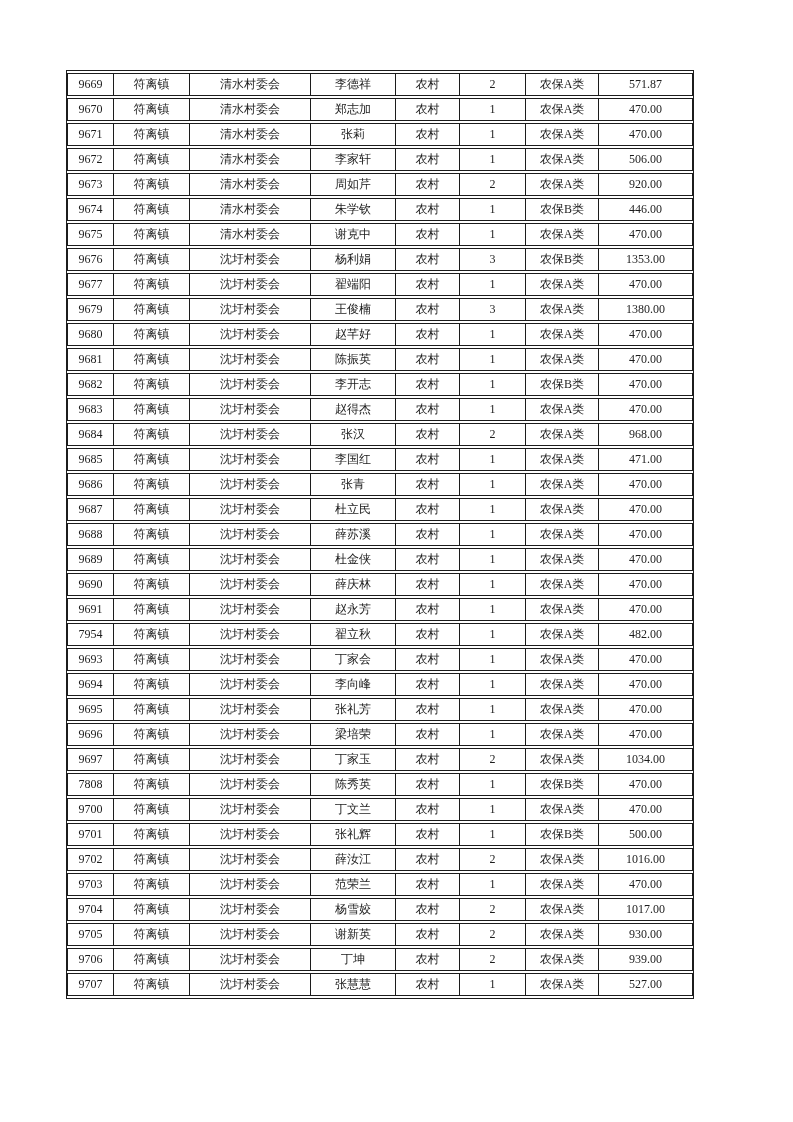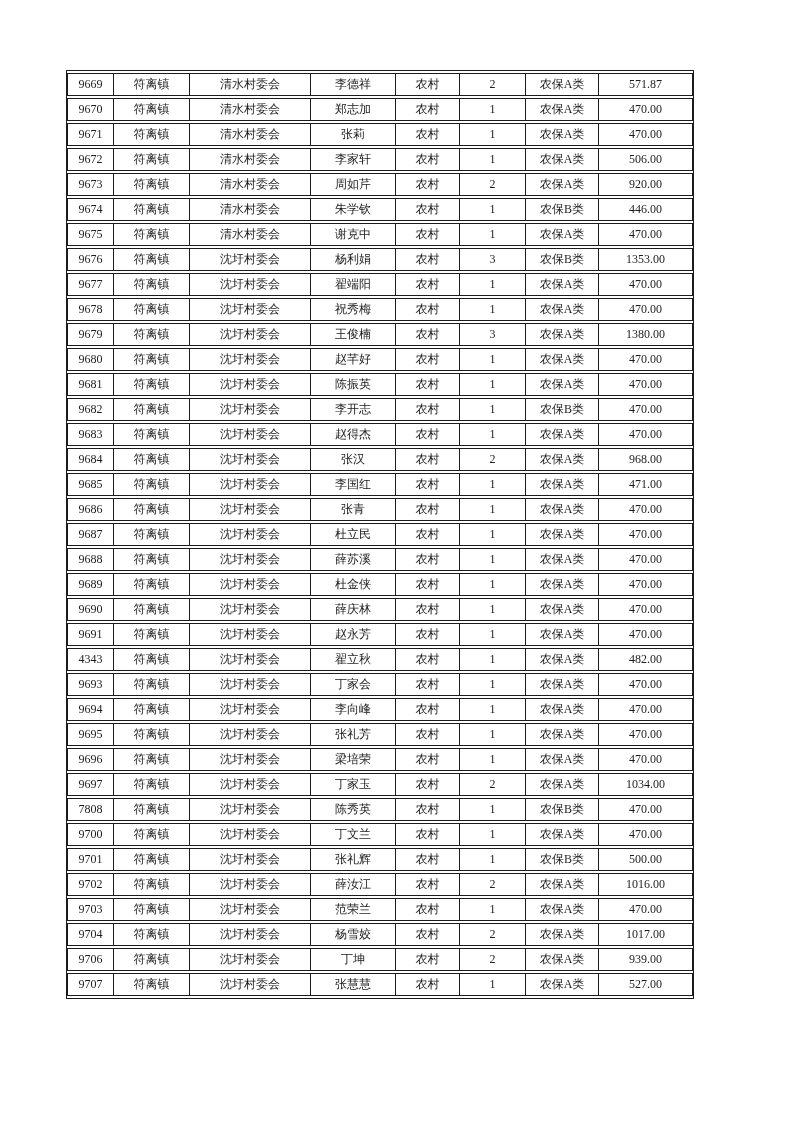--- a/index.html
+++ b/index.html
@@ -156,30 +156,20 @@
             <td>9677</td>
             <td>符离镇</td>
             <td>沈圩村委会</td>
             <td>翟端阳</td>
             <td>农村</td>
             <td>1</td>
             <td>农保A类</td>
             <td>470.00</td>
           </tr>
           <tr>
-            <td>9678</td>
-            <td>符离镇</td>
-            <td>沈圩村委会</td>
-            <td>祝秀梅</td>
-            <td>农村</td>
-            <td>1</td>
-            <td>农保A类</td>
-            <td>470.00</td>
-          </tr>
-          <tr>
             <td>9679</td>
             <td>符离镇</td>
             <td>沈圩村委会</td>
             <td>王俊楠</td>
             <td>农村</td>
             <td>3</td>
             <td>农保A类</td>
             <td>1380.00</td>
           </tr>
           <tr>
@@ -296,21 +286,21 @@
             <td>9691</td>
             <td>符离镇</td>
             <td>沈圩村委会</td>
             <td>赵永芳</td>
             <td>农村</td>
             <td>1</td>
             <td>农保A类</td>
             <td>470.00</td>
           </tr>
           <tr>
-            <td>4343</td>
+            <td>7954</td>
             <td>符离镇</td>
             <td>沈圩村委会</td>
             <td>翟立秋</td>
             <td>农村</td>
             <td>1</td>
             <td>农保A类</td>
             <td>482.00</td>
           </tr>
           <tr>
             <td>9693</td>
@@ -414,20 +404,30 @@
           </tr>
           <tr>
             <td>9704</td>
             <td>符离镇</td>
             <td>沈圩村委会</td>
             <td>杨雪姣</td>
             <td>农村</td>
             <td>2</td>
             <td>农保A类</td>
             <td>1017.00</td>
+          </tr>
+          <tr>
+            <td>9705</td>
+            <td>符离镇</td>
+            <td>沈圩村委会</td>
+            <td>谢新英</td>
+            <td>农村</td>
+            <td>2</td>
+            <td>农保A类</td>
+            <td>930.00</td>
           </tr>
           <tr>
             <td>9706</td>
             <td>符离镇</td>
             <td>沈圩村委会</td>
             <td>丁坤</td>
             <td>农村</td>
             <td>2</td>
             <td>农保A类</td>
             <td>939.00</td>

